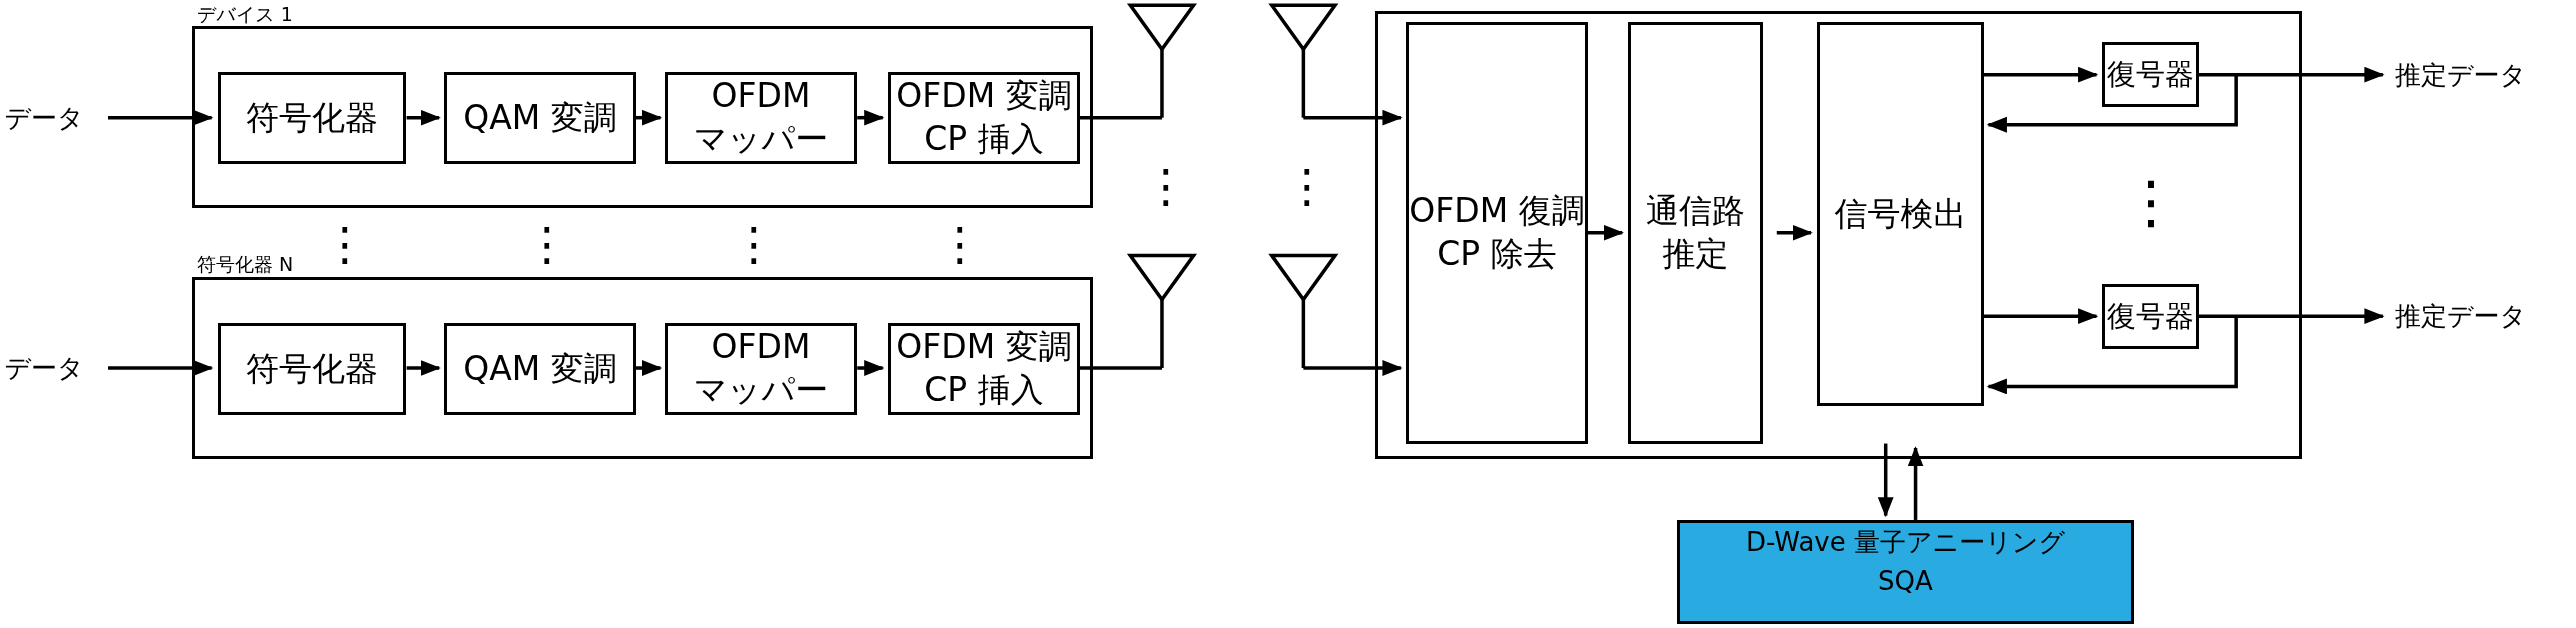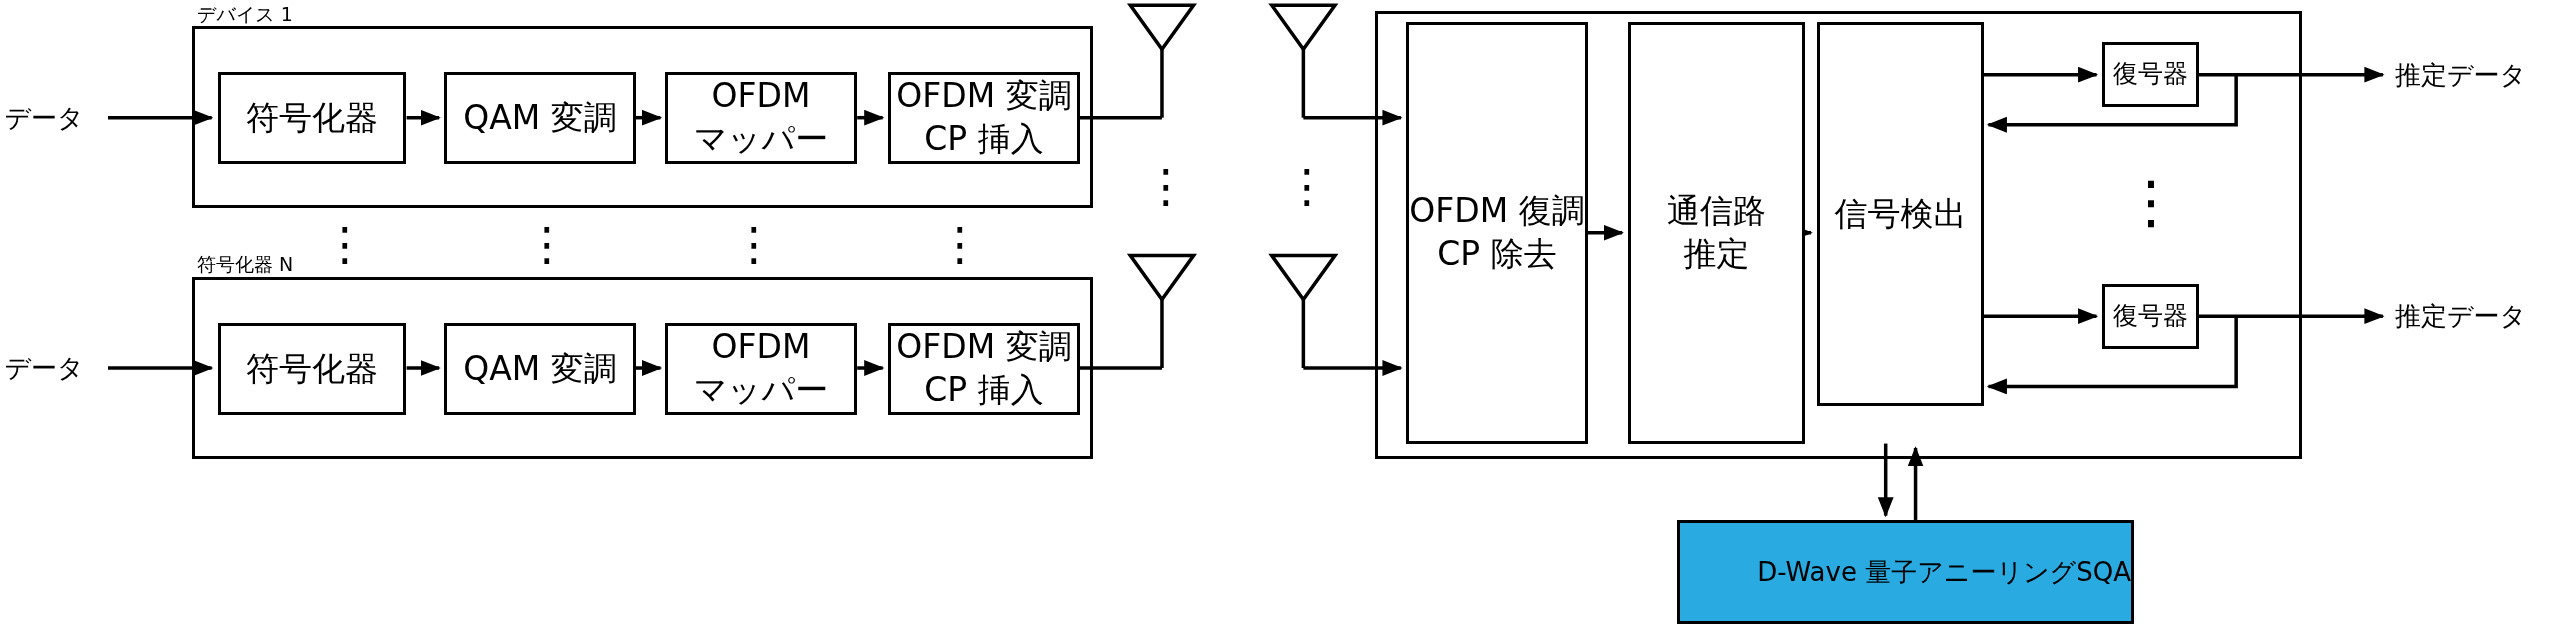--- a/index.html
+++ b/index.html
@@ -22,21 +22,21 @@
     background:#ffffff;
     display:flex;
     flex-direction:column;
     align-items:center;
     justify-content:center;
     text-align:center;
     font-size:33px;
     line-height:1.3;
     white-space:nowrap;
   }
-  .box.small { font-size:25px; }
+  .box.small { font-size:29px; }
   .frame {
     position:absolute;
     border:3.5px solid #000;
     background:transparent;
   }
   .label {
     position:absolute;
     font-size:26px;
     white-space:nowrap;
     transform:translateY(-50%);
@@ -52,23 +52,23 @@
     line-height:0.8;
     transform:translate(-50%,-50%);
     text-align:center;
   }
   .dots.tall { font-size:58px; }
   .sqa {
     position:absolute;
     border:3.5px solid #000;
     background:#29ABE2;
     display:flex;
-    flex-direction:row;
+    flex-direction:column;
     align-items:center;
-    justify-content:flex-end;
+    justify-content:flex-start;
     text-align:center;
     font-size:26px;
     line-height:1.5;
     white-space:nowrap;
   }
 </style>
 </head>
 <body>
 
 <div class="canvas">
@@ -163,21 +163,21 @@
   <div class="dots" style="left:1166px;top:186px">⋮</div>
   <div class="dots" style="left:1307px;top:186px">⋮</div>
   <div class="dots tall" style="left:2151px;top:202px">⋮</div>
 
   <div class="frame" style="left:1375px;top:10.5px;width:927px;height:448px"></div>
 
   <div class="box" style="left:1406px;top:22px;width:182px;height:422px">
     <span>OFDM 復調</span>
     <span>CP 除去</span>
   </div>
-  <div class="box" style="left:1628px;top:22px;width:177px;height:422px">
+  <div class="box" style="left:1628px;top:22px;width:135px;height:422px">
     <span>通信路</span>
     <span>推定</span>
   </div>
   <div class="box" style="left:1817px;top:22px;width:167px;height:384px">
     <span>信号検出</span>
   </div>
 
   <div class="box small" style="left:2102px;top:42px;width:97px;height:65px">
     <span>復号器</span>
   </div>

